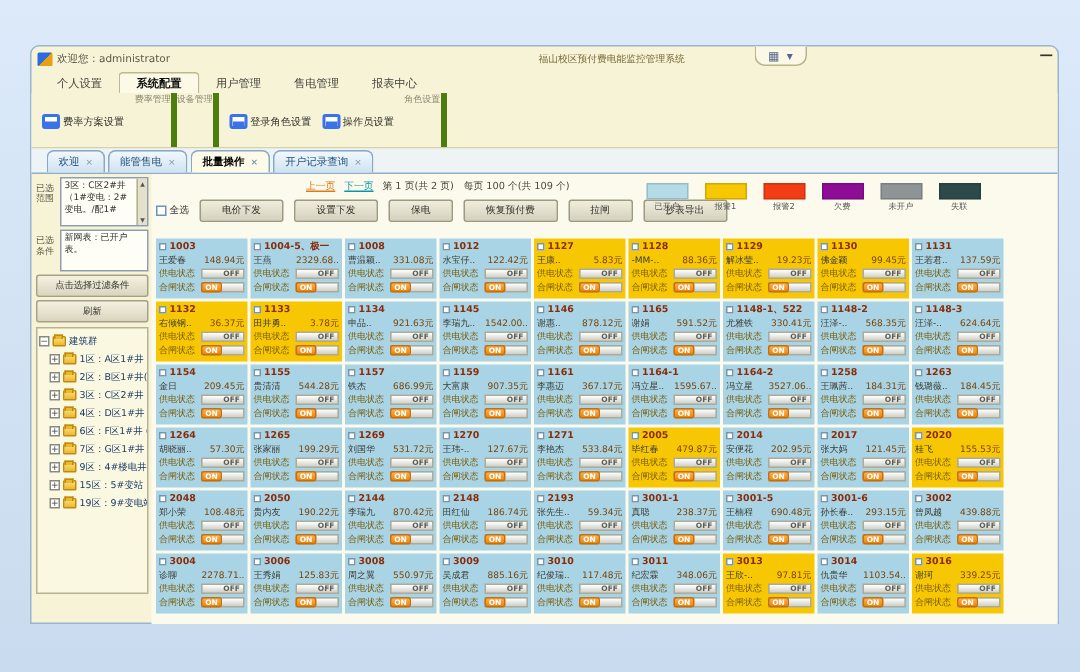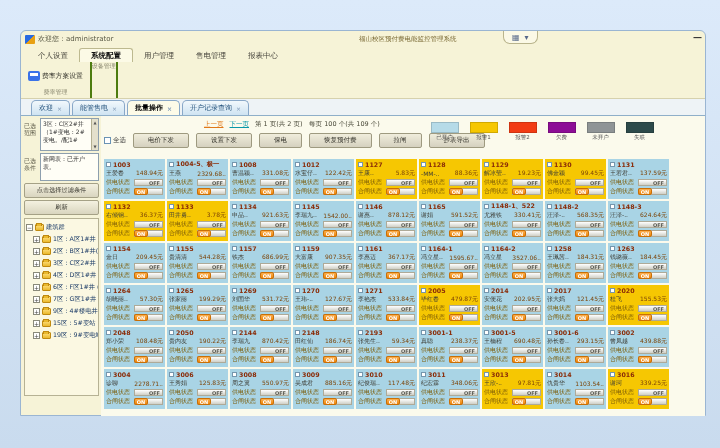--- a/index.html
+++ b/index.html
@@ -21,21 +21,21 @@
   .min-btn { position:absolute; right:3px; top:2px; font-size:9px; color:#333; font-weight:bold; line-height:9px; }
 
   
   .menubar { height:15px; display:flex; align-items:flex-end; padding-left:6px; }
   .menu-tab { font-size:7.5px; color:#44423a; padding:2px 11px 1px; cursor:default; }
   .menu-tab.active { background:#fcfae6; border:1px solid #bdb98f; border-bottom:none;
     border-radius:3px 3px 0 0; font-weight:bold; color:#111; }
 
   
   .ribbon { height:37px; display:flex; border-bottom:1px solid #d6d1ad; background:#f6f3d7; }
-  .rgroup { display:flex; flex-direction:column; border-right:2px solid #4d7c0f; }
+  .rgroup { display:flex; flex-direction:row; border-right:4px solid #4d7c0f; }
   .ritems { flex:1; display:flex; align-items:center; gap:7px; padding:1px 7px 0; }
   .ritem { display:flex; align-items:center; gap:2px; font-size:6.8px; color:#33322a; cursor:default; white-space:nowrap; }
   .win-icon { width:12px; height:10px; background:#fff; border:2px solid #3a72e8; border-radius:2px;
     box-shadow:inset 0 -3px 0 #3a72e8; flex:none; }
   .rlabel { height:10px; text-align:center; font-size:6px; color:#8a8870; }
 
   
   .doctabs { height:17px; display:flex; align-items:flex-end; gap:2px; padding-left:10px;
     border-bottom:1px solid #8fafc9; background:#eef3f6; }
   .dtab { display:flex; align-items:center; gap:4px; font-size:7px; color:#24527c;
@@ -136,20 +136,33 @@
             <div class="ritem">
               <span class="win-icon"></span>
               <span>费率方案设置</span>
             </div>
           </div>
           <div class="rlabel">费率管理</div>
         </div>
         <div class="rgroup">
           <div class="rlabel">设备管理</div>
         </div>
+        <div class="rgroup">
+          <div class="ritems">
+            <div class="ritem">
+              <span class="win-icon"></span>
+              <span>登录角色设置</span>
+            </div>
+            <div class="ritem">
+              <span class="win-icon"></span>
+              <span>操作员设置</span>
+            </div>
+          </div>
+          <div class="rlabel">角色设置</div>
+        </div>
       </div>
 
     <div class="doctabs" id="doctabs">
         <div class="dtab">
           <span>欢迎</span>
           <span class="x">×</span>
         </div>
         <div class="dtab">
           <span>能管售电</span>
           <span class="x">×</span>

